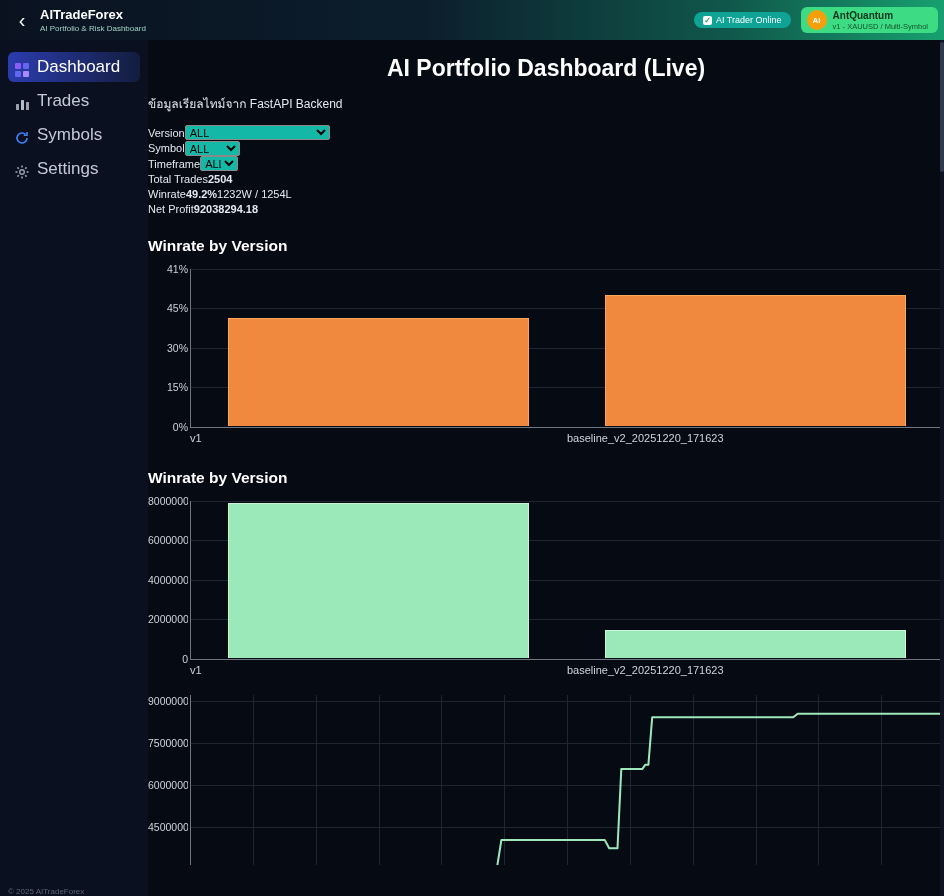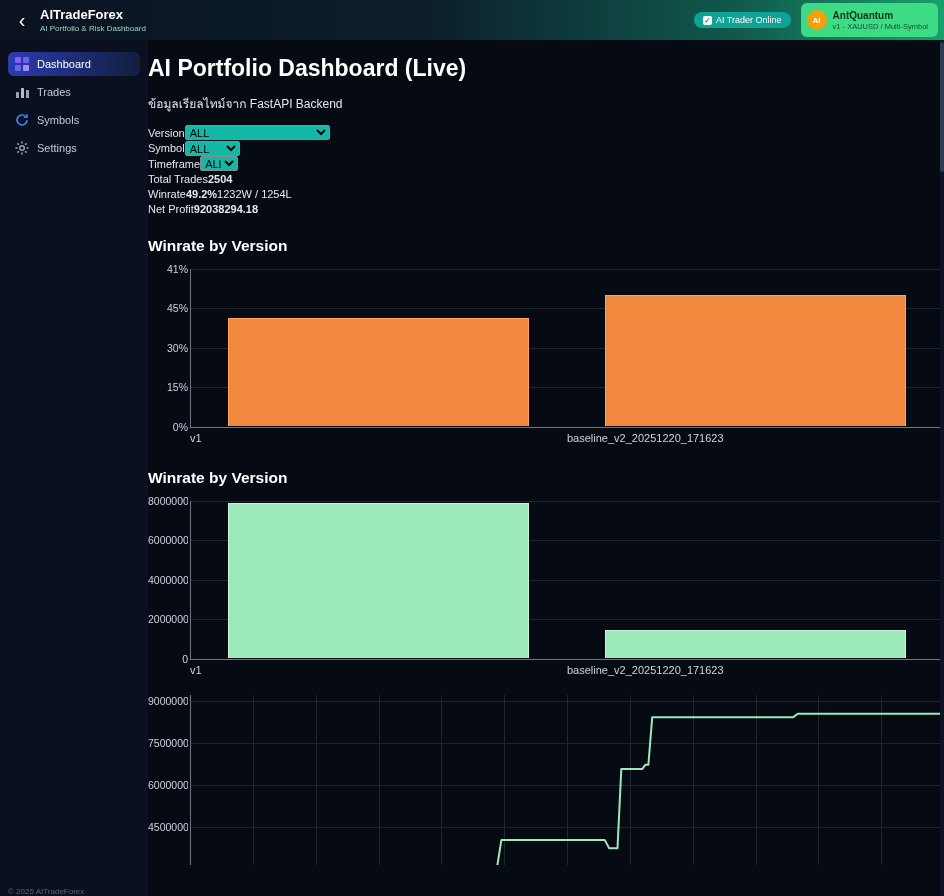--- a/index.html
+++ b/index.html
@@ -17,40 +17,40 @@
   .hdr-sub { font-size:8px; color:#9fd4c6; margin-top:2px; }
   .hdr-spacer { flex:1; }
   .status-pill {
     display:flex; align-items:center; gap:4px; background:#0fa396; border-radius:9px;
     padding:3px 9px; font-size:9px; color:#fff; margin-right:10px; cursor:pointer;
   }
   .check-box { width:9px; height:9px; background:#fff; border-radius:2px; color:#16a34a;
     font-size:8px; line-height:9px; text-align:center; font-weight:bold; }
   .account-card {
     display:flex; align-items:center; gap:6px; background:#3ddc84; border-radius:6px;
-    padding:4px 10px 4px 6px; height:34px; cursor:pointer;justify-content:space-between;
+    padding:4px 10px 4px 6px; height:26px; cursor:pointer;justify-content:space-between;
   }
   .avatar { width:20px; height:20px; border-radius:50%; background:#f59f0a; color:#fff;
     font-size:8px; font-weight:bold; display:flex; align-items:center; justify-content:center; }
   .acct-name { font-size:10px; font-weight:bold; color:#07331c; }
   .acct-detail { font-size:7.5px; color:#14532d; margin-top:1px; }
 
   
   .app { display:flex; height:856px; }
   .sidebar { width:148px; background:#0a101f; position:relative; flex:none; padding-top:8px; }
   .nav-item {
-    display:flex; align-items:center; gap:8px; margin:4px 8px; padding:5px 7px;
-    border-radius:6px; color:#c3cad6; font-size:11px; cursor:pointer;
+    display:flex; align-items:flex-end; gap:8px; margin:4px 8px; padding:5px 7px;
+    border-radius:6px; color:#c3cad6; font-size:17px; cursor:pointer;
   }
   .nav-item.active { background:linear-gradient(90deg,#2b3cae 0%,#131d3f 100%); color:#fff; }
   .nav-icon { width:14px; height:14px; flex:none; display:inline-flex; }
   .sidebar-footer { position:absolute; bottom:0; left:8px; font-size:8px; color:#5b6472; white-space:nowrap; }
 
   main { flex:1; position:relative; }
-  .page-title { margin-top:14px; font-size:23px; font-weight:bold; color:#fff; line-height:28px; }
+  .page-title { margin-top:14px; font-size:23px; font-weight:bold; color:#fff; line-height:28px;text-align:center; }
   .page-sub { margin-top:12px; font-size:12px; color:#e3e9f0; }
 
   .filters { margin-top:12px; font-size:11px; }
   .filter-row { display:flex; align-items:center; height:15.5px; }
   .filter-row select { font-size:11px; height:15px; border:1px solid #8a8a8a; background:#14b8a6; color:#000; border-radius:2px; padding:0; }
   .filter-row.f-version select { width:145px; }
   .filter-row.f-symbol select { width:55px; }
   .filter-row.f-timeframe select { width:38px; }
 
   .stats { font-size:11px; line-height:15px; }

